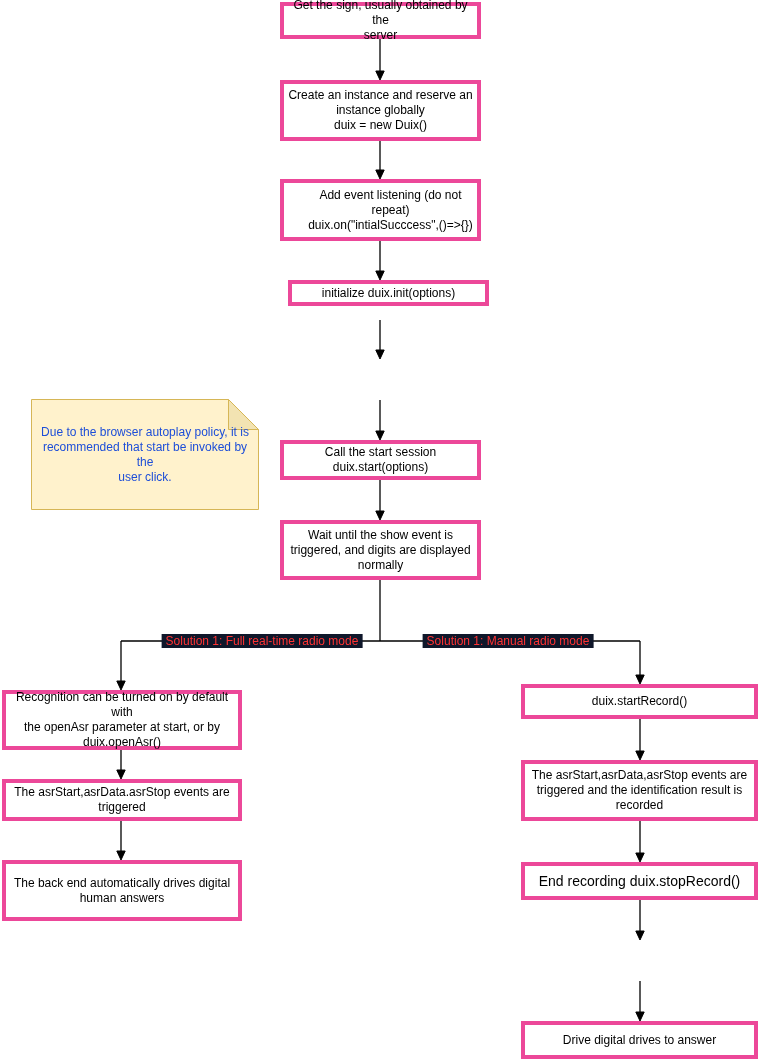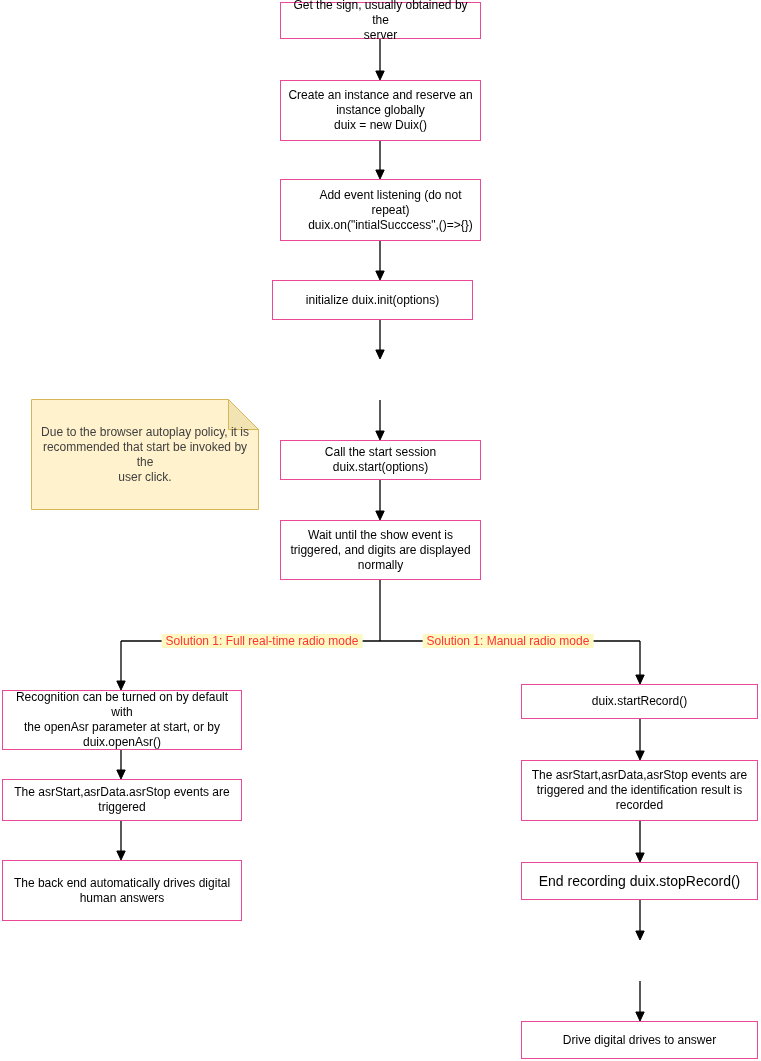--- a/index.html
+++ b/index.html
@@ -16,37 +16,37 @@
     left: 0; top: 0;
     width: 761px; height: 1061px;
     pointer-events: none;
   }
   #connectors line { stroke: #000000; stroke-width: 1.3; }
   #connectors polygon { fill: #000000; stroke: #000000; stroke-width: 1; }
   .node {
     position: absolute;
     box-sizing: border-box;
     background: #ffffff;
-    border: 1px solid #ec4899;
+    border: 4px solid #ec4899;
     display: flex;
     align-items: center;
     justify-content: center;
     text-align: center;
     font-size: 12px;
     line-height: 15px;
     color: #000000;
     white-space: pre-line;
     padding: 2px 4px;
   }
   .node.big-font { font-size: 14px; line-height: 18px; }
   .node.blue-text { color: #1E88E5; }
   .edge-label {
     position: absolute;
     transform: translate(-50%, -50%);
-    background: #fef9c3;
+    background: #0f172a;
     color: #FF3333;
     font-size: 12px;
     line-height: 14px;
     padding: 0 4px;
     white-space: nowrap;
     z-index: 3;
   }
   .note-shape {
     position: absolute;
     left: 31px; top: 399px;
@@ -56,21 +56,21 @@
   .note-text {
     position: absolute;
     left: 0; top: 0;
     width: 228px; height: 111px;
     display: flex;
     align-items: center;
     justify-content: center;
     text-align: center;
     font-size: 12px;
     line-height: 15px;
-    color: #404040;
+    color: #1d4ed8;
     white-space: pre-line;
     padding: 4px 6px;
     box-sizing: border-box;
   }
 </style>
 </head>
 <body>
 
 <div id="canvas">
 
@@ -142,21 +142,21 @@
   <div class="node" style="left:280px; top:2px; width:201px; height:37px;">Get the sign, usually obtained by the
 server</div>
 
   <div class="node" style="left:280px; top:80px; width:201px; height:61px;">Create an instance and reserve an
 instance globally
 duix = new Duix()</div>
 
   <div class="node" style="left:280px; top:179px; width:201px; height:62px;padding-left:24px;">Add event listening (do not repeat)
 duix.on("intialSucccess",()=&gt;{})</div>
 
-  <div class="node" style="left:272px; top:280px; width:201px; height:40px;">initialize duix.init(options)</div>
+  <div class="node" style="left:288px; top:280px; width:201px; height:26px;">initialize duix.init(options)</div>
 
 
   <div class="node" style="left:280px; top:440px; width:201px; height:40px;">Call the start session
 duix.start(options)</div>
 
   <div class="node" style="left:280px; top:520px; width:201px; height:60px;">Wait until the show event is
 triggered, and digits are displayed
 normally</div>
 
   <span class="edge-label" style="left:262px; top:641px;">Solution 1: Full real-time radio mode</span>

